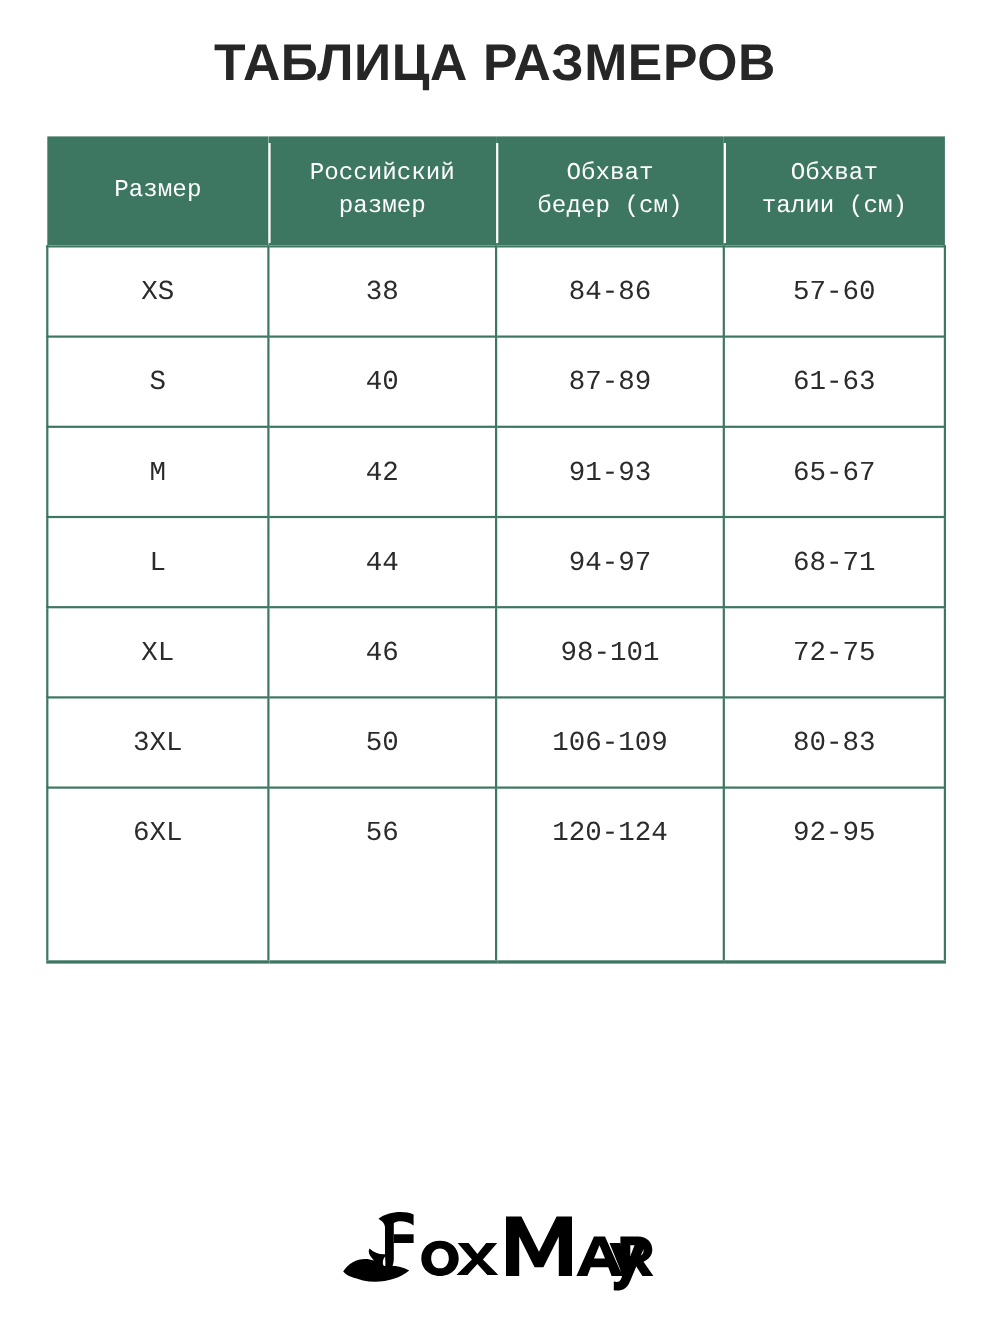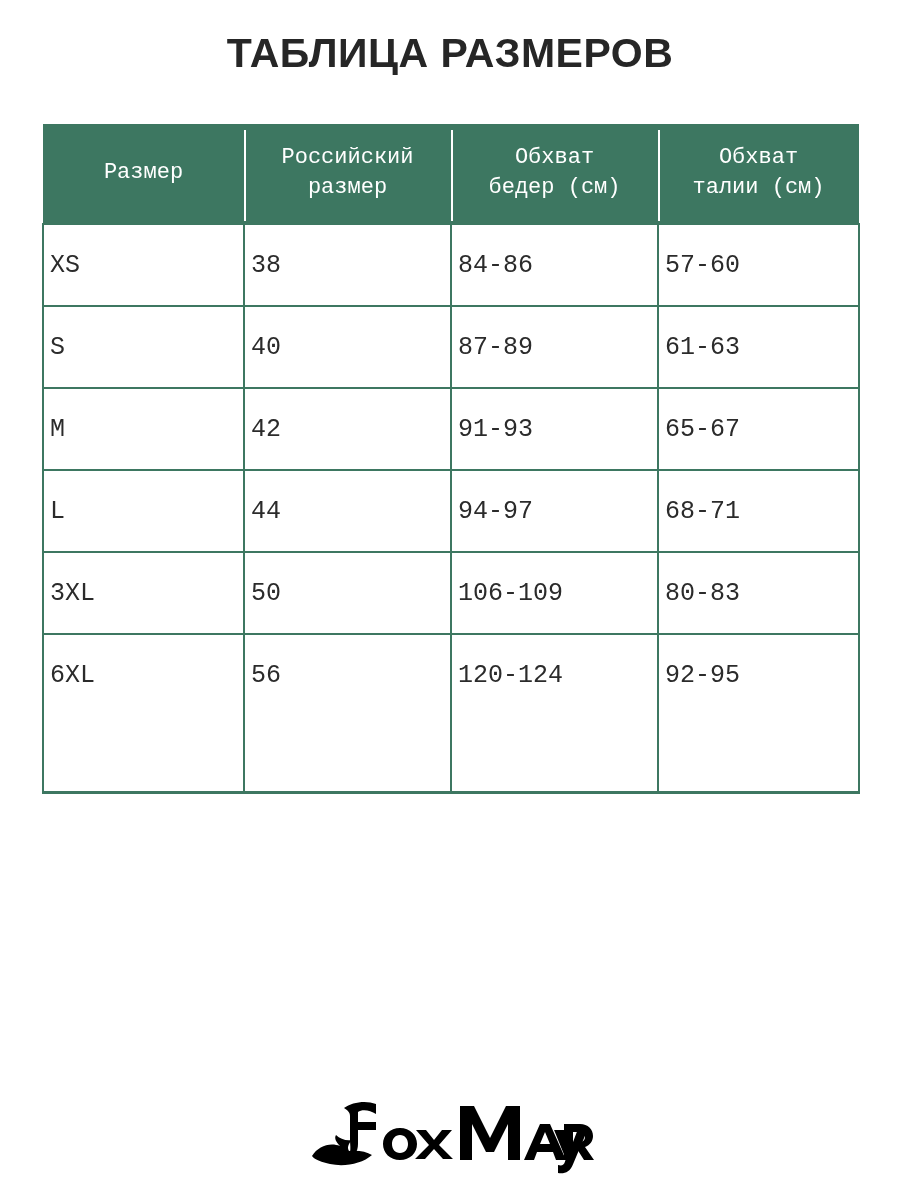--- a/index.html
+++ b/index.html
@@ -22,21 +22,21 @@
     box-sizing: border-box;
   }
 
   
   .title {
     position: absolute;
     top: 28px;
     left: 0;
     width: 900px;
     text-align: center;
-    font-size: 41px;
+    font-size: 47px;
     font-weight: bold;
     letter-spacing: 0.5px;
     color: #262626;
     line-height: 1.25;
     white-space: nowrap;
   }
 
   
   .size-table {
     position: absolute;
@@ -77,20 +77,21 @@
   }
   .size-table thead tr {
     height: 100px;
   }
 
   
   .size-table tbody td {
     height: 80px;
     font-size: 25px;
     color: #2b2b2b;
+    text-align: center;
     vertical-align: middle;
     background: #ffffff;
     border-left: 2px solid #3d7761;
     border-right: 2px solid #3d7761;
     border-bottom: 2px solid #3d7761;
     padding: 0 6px;
   }
   .size-table tbody tr:first-child td {
     border-top: 2px solid #3d7761;
   }
@@ -176,20 +177,26 @@
         <td>91-93</td>
         <td>65-67</td>
       </tr>
       <tr>
         <td>L</td>
         <td>44</td>
         <td>94-97</td>
         <td>68-71</td>
       </tr>
       <tr>
+        <td>XL</td>
+        <td>46</td>
+        <td>98-101</td>
+        <td>72-75</td>
+      </tr>
+      <tr>
         <td>3XL</td>
         <td>50</td>
         <td>106-109</td>
         <td>80-83</td>
       </tr>
       <tr>
         <td>6XL</td>
         <td>56</td>
         <td>120-124</td>
         <td>92-95</td>

